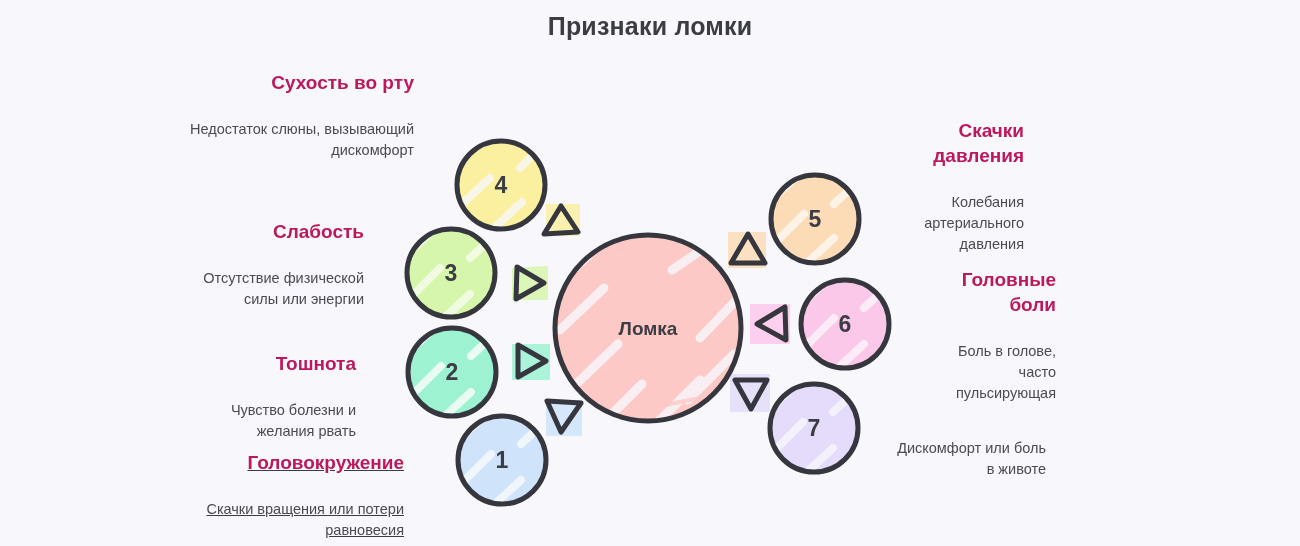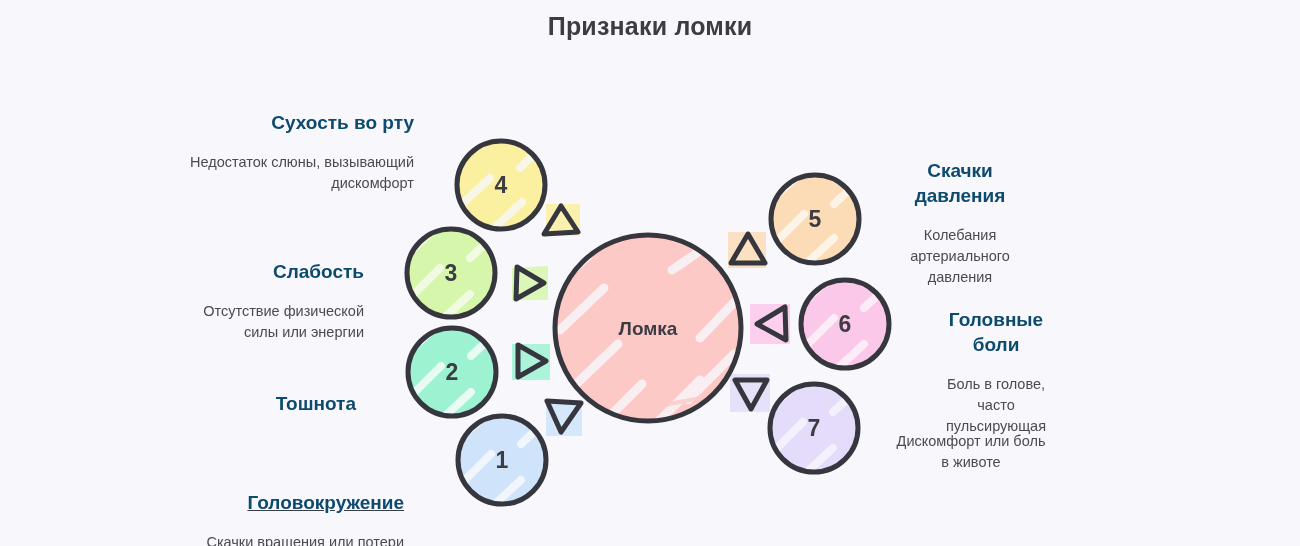--- a/index.html
+++ b/index.html
@@ -16,24 +16,24 @@
   
   .title{
     position:absolute;left:0;top:4px;width:1300px;
     text-align:center;
     font-size:25px;font-weight:bold;color:#3c3c44;
     letter-spacing:0.2px;
   }
 
   
   .block{position:absolute;}
-  .block .head{font-size:19px;font-weight:bold;color:#0c4a6e;line-height:25px;margin-top:40px;}
-  .block .desc{font-size:14.5px;font-weight:normal;color:#4a4a52;line-height:21px;margin-top:17px;}
+  .block .head{font-size:19px;font-weight:bold;color:#be185d;line-height:25px;}
+  .block .desc{font-size:14.5px;font-weight:normal;color:#4a4a52;line-height:21px;margin-top:24px;}
   .left{text-align:right;}
-  .right{text-align:center;}
+  .right{text-align:right;}
 
   
   #art{position:absolute;left:0;top:0;width:1300px;height:546px;}
 
   .num{
     font-family:"Liberation Sans","DejaVu Sans",sans-serif;
     font-size:23px;font-weight:bold;fill:#3c3c44;
     text-anchor:middle;dominant-baseline:middle;
   }
   .centerlabel{
@@ -54,20 +54,21 @@
     <div class="desc">Недостаток слюны, вызывающий дискомфорт</div>
   </div>
 
   <div class="block left" style="left:190px;top:211px;width:174px;text-align:right;">
     <div class="head">Слабость</div>
     <div class="desc">Отсутствие физической силы или энергии</div>
   </div>
 
   <div class="block left" style="left:190px;top:343px;width:166px;">
     <div class="head">Тошнота</div>
+    <div class="desc">Чувство болезни и желания рвать</div>
   </div>
 
   <div class="block left" style="left:180px;top:442px;width:224px;text-decoration:underline;">
     <div class="head">Головокружение</div>
     <div class="desc">Скачки вращения или потери равновесия</div>
   </div>
 
   <div class="block right" style="left:896px;top:110px;width:128px;">
     <div class="head">Скачки давления</div>
     <div class="desc">Колебания артериального давления</div>

